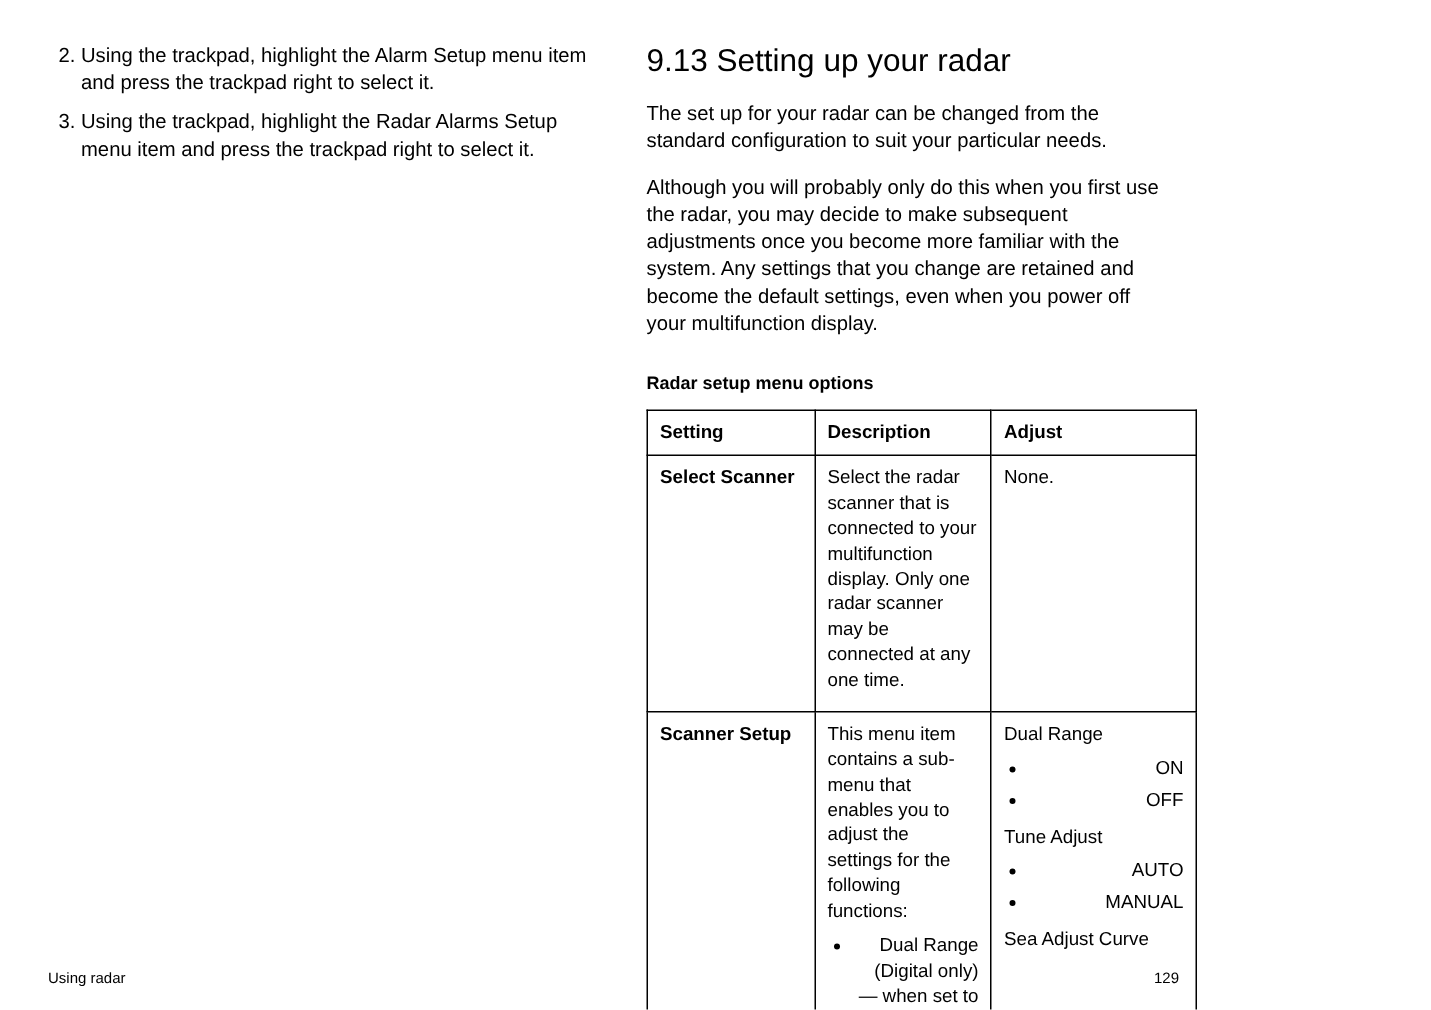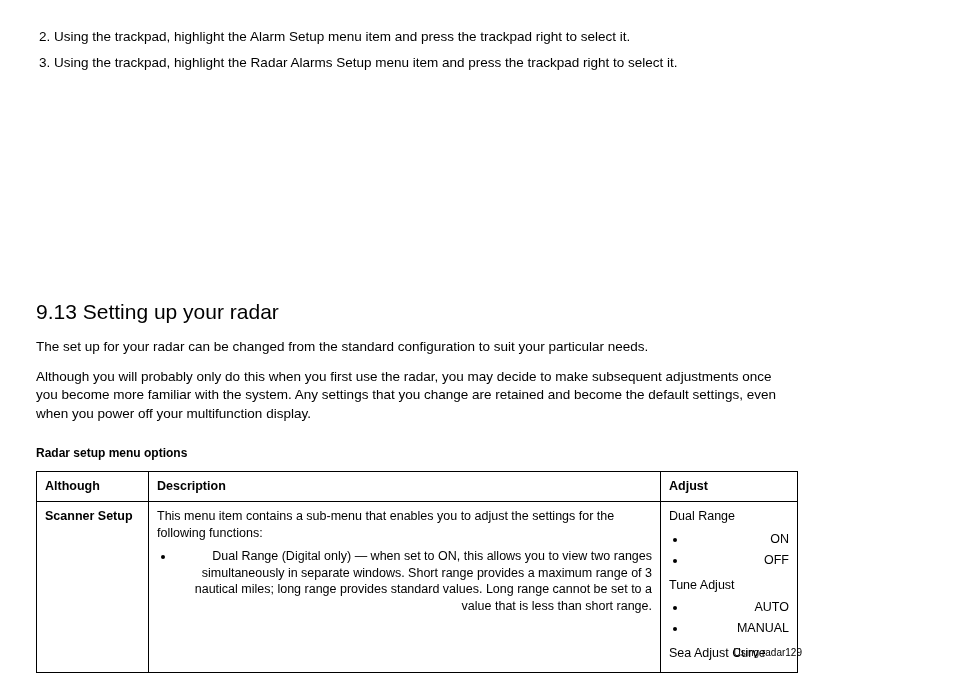--- a/index.html
+++ b/index.html
@@ -9,21 +9,21 @@
     font-family: Arial, Helvetica, sans-serif;
     color: #000;
   }
   .page {
     position: relative;
     width: 830px;
     height: 673px;
     box-sizing: border-box;
     padding: 28px 32px 0 32px;
     display: flex;
-    flex-direction: column;
+    flex-direction: row;
     gap: 24px;
     font-size: 13.5px;
     line-height: 1.35;
   }
   .col {
     flex: 1 1 0;
     min-width: 0;
   }
   .col-left {
     padding-right: 4px;
@@ -81,24 +81,24 @@
   ul.opt-list li, ul.cell-list li {
     margin: 4px 0;
     text-align: right;
   }
   .desc-text {
     margin: 0 0 6px 0;
   }
   .footer {
     position: absolute;
     left: 32px;
-    right: 28px;
+    right: 44px;
     bottom: 14px;
     display: flex;
-    justify-content: flex-end;
+    justify-content: space-between;
     font-size: 10px;
     color: #000;
   }
   .no-bottom-border td {
     border-bottom: none;
   }
 </style>
 </head>
 <body>
 
@@ -115,27 +115,38 @@
     <h1 class="section-title">9.13 Setting up your radar</h1>
 
     <p class="para">The set up for your radar can be changed from the standard configuration to suit your particular needs.</p>
     <p class="para">Although you will probably only do this when you first use the radar, you may decide to make subsequent adjustments once you become more familiar with the system. Any settings that you change are retained and become the default settings, even when you power off your multifunction display.</p>
 
     <h2 class="subhead">Radar setup menu options</h2>
 
     <table class="opts">
       <thead>
         <tr>
-          <th style="width:95px">Although</th>
+          <th style="width:95px">Setting</th>
           <th>Description</th>
           <th style="width:120px">Adjust</th>
         </tr>
       </thead>
       <tbody>
 
+        <tr>
+          <td>
+            <span class="fn-label">Select Scanner</span>
+          </td>
+          <td>
+            <p class="desc-text">Select the radar scanner that is connected to your multifunction display. Only one radar scanner may be connected at any one time.</p>
+          </td>
+          <td>
+            <span>None.</span>
+          </td>
+        </tr>
 
         <tr class="no-bottom-border">
           <td>
             <span class="fn-label">Scanner Setup</span>
           </td>
           <td>
             <p class="desc-text">This menu item contains a sub-menu that enables you to adjust the settings for the following functions:</p>
             <ul class="cell-list">
               <li>Dual Range (Digital only) — when set to ON, this allows you to view two ranges simultaneously in separate windows. Short range provides a maximum range of 3 nautical miles; long range provides standard values. Long range cannot be set to a value that is less than short range.</li>
             </ul>

